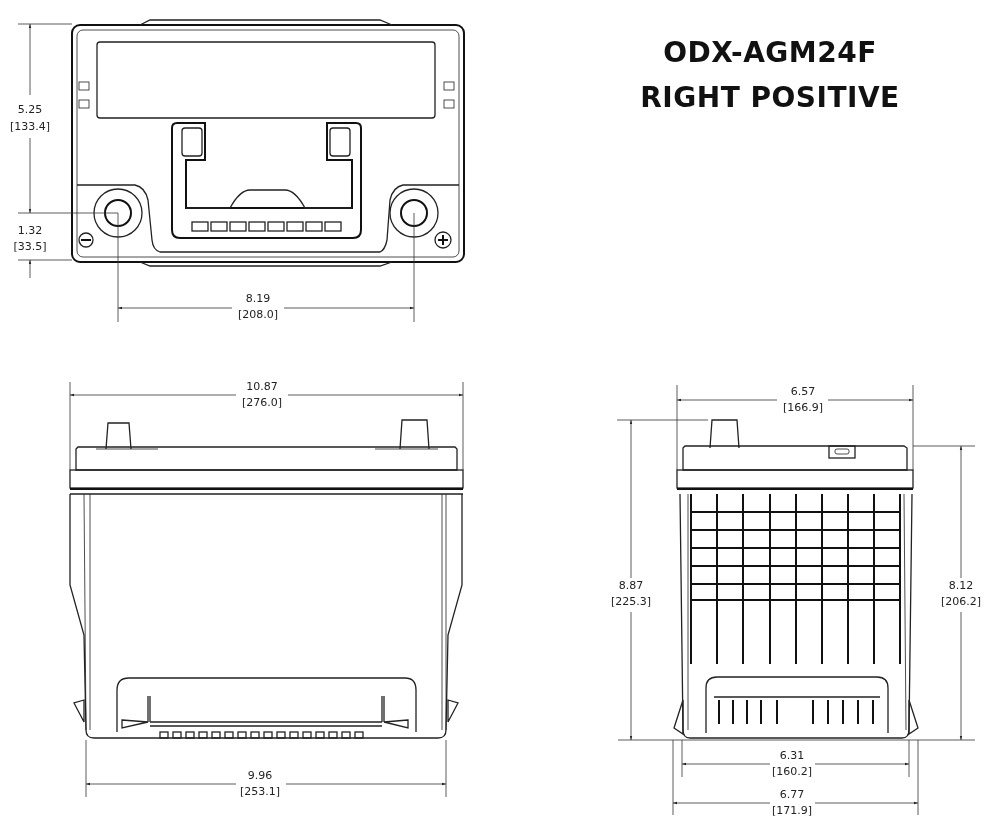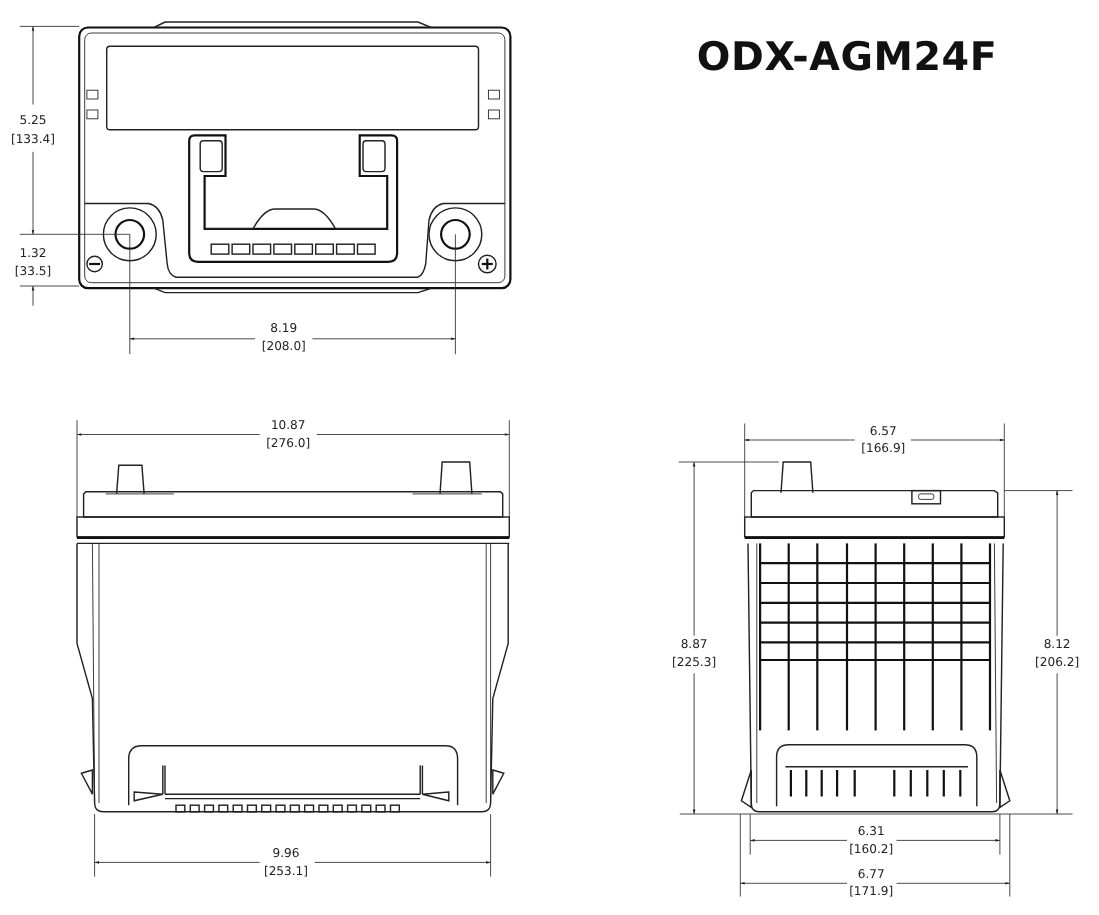--- a/index.html
+++ b/index.html
@@ -1,34 +1,35 @@
 <!DOCTYPE html>
 <html><head>
 <meta charset="utf-8">
 <style>
   html, body { margin: 0; padding: 0; background: #ffffff; }
   body { width: 999px; height: 832px; position: relative; overflow: hidden; font-family: "DejaVu Sans", sans-serif; }
   #drawing { position: absolute; left: 0; top: 0; }
   .title {
     position: absolute; left: 600px; top: 30px; width: 340px;
     text-align: center; font-family: "DejaVu Sans", sans-serif; font-weight: bold;
-    font-size: 36px; line-height: 45px; color: #111; letter-spacing: 0.5px;
+    font-size: 28px; line-height: 45px; color: #111; letter-spacing: 0.5px;
   }
   .title div { white-space: nowrap; }
   .dim { font-family: "DejaVu Sans", sans-serif; font-size: 11px; fill: #222; }
   .ln { stroke: #222; fill: none; stroke-width: 1.3; }
   .lt { stroke: #222; fill: none; stroke-width: 0.8; }
   .lh { stroke: #111; fill: none; stroke-width: 2; }
   .dl { stroke: #333; stroke-width: 0.8; fill: none; }
 </style>
 </head>
 <body>
 
 <div class="title">
   <div>ODX-AGM24F</div>
+  <div>RIGHT POSITIVE</div>
 </div>
 
 <svg id="drawing" width="999" height="832" viewBox="0 0 999 832" xmlns="http://www.w3.org/2000/svg">
   <defs>
     <marker id="arr" viewBox="0 0 10 10" refX="10" refY="5" markerWidth="8" markerHeight="5" orient="auto-start-reverse">
       <path d="M0,2 L10,5 L0,8 z" fill="#222"></path>
     </marker>
   </defs>
 
   <g>

